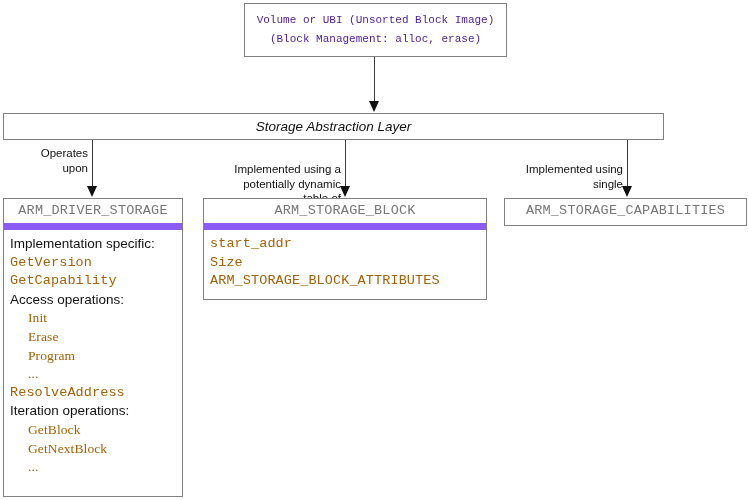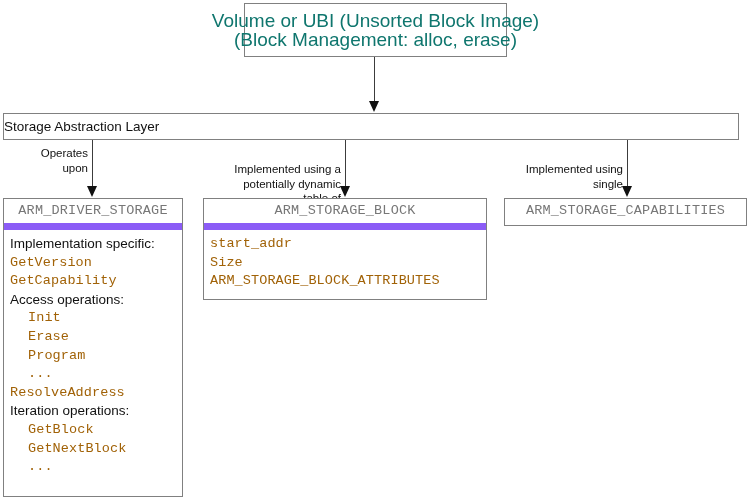--- a/index.html
+++ b/index.html
@@ -34,35 +34,37 @@
     left: 244px;
     top: 3px;
     width: 263px;
     height: 54px;
     display: flex;
     flex-direction: column;
     align-items: center;
     justify-content: center;
   }
   #volume-box .line {
-    font-size: 19px;
+    font-size: 11px;
     line-height: 19px;
-    color: #0f766e;
+    color: #4c1d95;
     white-space: nowrap;
+    font-family: Liberation Mono, monospace;
   }
 
   
   #sal-box {
     left: 3px;
     top: 113px;
-    width: 736px;
+    width: 661px;
     height: 27px;
     display: flex;
     align-items: center;
-    justify-content: flex-start;
+    justify-content: center;
+    font-style: italic;
   }
   #sal-box .line {
     font-size: 13.5px;
     color: #111111;
   }
 
   
   .classbox {
     position: absolute;
     box-sizing: border-box;
@@ -92,20 +94,21 @@
     letter-spacing: 0.1px;
   }
   .member.heading {
     font-family: "Liberation Sans", sans-serif;
     font-size: 13.5px;
     color: #111111;
     letter-spacing: 0;
   }
   .member.indent {
     padding-left: 18px;
+    font-family: Liberation Serif, serif;
   }
 
   #driver-storage-box {
     left: 3px;
     top: 198px;
     width: 180px;
     height: 299px;
   }
   #storage-block-box {
     left: 203px;

